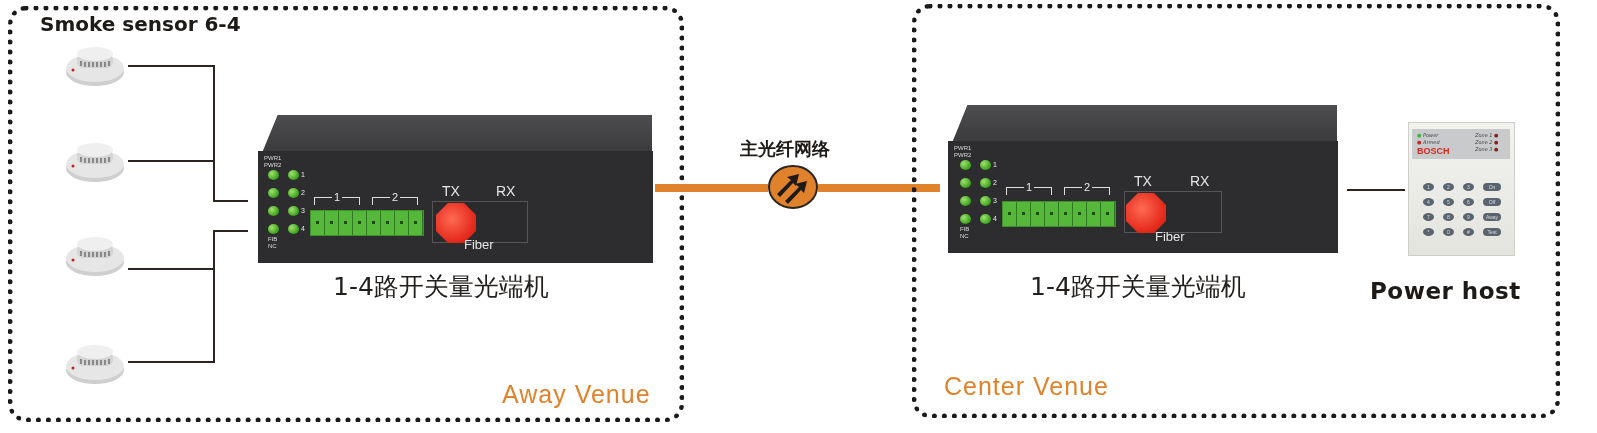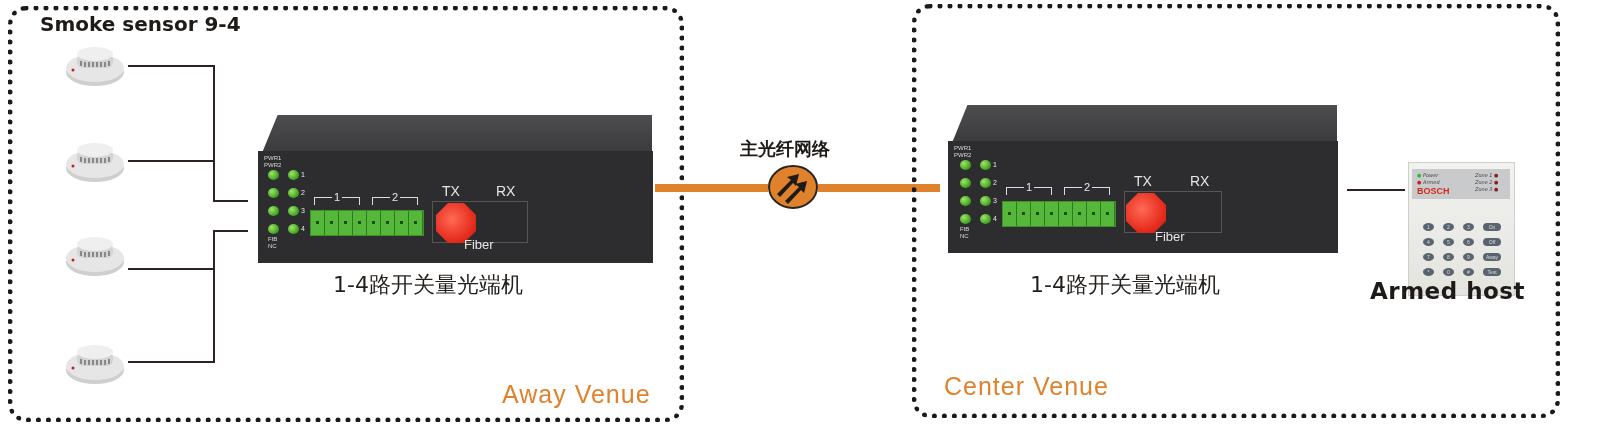--- a/index.html
+++ b/index.html
@@ -1,43 +1,43 @@
 <!DOCTYPE html>
 <html><head>
 <meta charset="utf-8">
 <style>
   html, body { margin:0; padding:0; background:#ffffff; }
   body { width:1597px; height:433px; position:relative; overflow:hidden; font-family:"DejaVu Sans", sans-serif; }
   .abs { position:absolute; }
   .venue-box { position:absolute; border:5px dotted #1a1a1a; border-radius:18px; box-sizing:border-box; }
   .title-bold { font-family:"DejaVu Sans", sans-serif; font-weight:bold; color:#1e1a17; }
   .venue-label { font-family:"Liberation Sans", sans-serif; color:#e0822c; font-size:25px; letter-spacing:1px; }
-  .device-caption { font-family:"DejaVu Sans", sans-serif; color:#231f1c; font-size:22px; }
+  .device-caption { font-family:"DejaVu Sans", sans-serif; color:#231f1c; font-size:25px; }
   .wire { position:absolute; background:#2b2420; }
   .fiber { position:absolute; background:#e0822c; height:8px; }
   .device { position:absolute; }
   .led { position:absolute; width:11px; height:10px; border-radius:50%; background:radial-gradient(circle at 35% 35%, #9fe36a, #3aa01c 70%); }
   .led-lbl { position:absolute; font-size:7px; color:#e8e8e8; font-family:"Liberation Sans", sans-serif; }
   .tiny { position:absolute; font-size:6px; color:#dcdcdc; font-family:"Liberation Sans", sans-serif; line-height:7px; }
   .terminal { position:absolute; height:24px; background:#55b83a; border:1px solid #3f8f2a; display:flex; }
   .terminal span { flex:1; border-right:1px solid #2f7a20; position:relative; }
   .terminal span::after { content:""; position:absolute; left:40%; top:40%; width:3px; height:3px; background:#1d4d12; }
   .fiber-port { position:absolute; background:#2b2b2d; border:1px solid #555; }
   .fc-conn { position:absolute; width:40px; height:40px; background:radial-gradient(circle at 40% 40%, #ff6a55, #e52b1c 65%, #b81d12); clip-path:polygon(30% 0,70% 0,100% 30%,100% 70%,70% 100%,30% 100%,0 70%,0 30%); }
   .port-lbl { position:absolute; color:#e6e6e6; font-family:"Liberation Sans", sans-serif; font-size:14px; }
   .sensor { position:absolute; width:62px; height:46px; }
-  .keypad { position:absolute; background:linear-gradient(#f2f2ef,#e4e4df); border:1px solid #cfcfca;margin-top:40px; }
+  .keypad { position:absolute; background:linear-gradient(#f2f2ef,#e4e4df); border:1px solid #cfcfca; }
   .key { position:absolute; width:11px; height:8px; border-radius:50%; background:#5a646e; color:#d8dde2; font-size:5px; text-align:center; line-height:8px; font-family:"Liberation Sans", sans-serif; }
   .key.wide { width:18px; border-radius:5px; }
 </style>
 </head>
 <body>
 
 <div class="venue-box" style="left:8px; top:6px; width:676px; height:416px;"></div>
-<div class="abs title-bold" style="left:40px; top:12px; font-size:20px;">Smoke sensor 9-4</div>
+<div class="abs title-bold" style="left:40px; top:12px; font-size:20px;">Smoke sensor 6-4</div>
 <div class="abs venue-label" style="left:502px; top:380px;">Away Venue</div>
 
 <svg class="sensor" style="left:64px; top:42px;" viewBox="0 0 62 46">
   <ellipse cx="31" cy="30" rx="29" ry="14" fill="#cfcfcf"></ellipse>
   <ellipse cx="31" cy="26" rx="29" ry="14" fill="#e6e6e6"></ellipse>
   <rect x="13" y="12" width="36" height="14" rx="6" fill="#d4d4d4"></rect>
   <ellipse cx="31" cy="12" rx="18" ry="7" fill="#efefef"></ellipse>
   <g stroke="#555" stroke-width="1.2">
       <line x1="17" y1="19" x2="17" y2="24"></line>
       <line x1="21" y1="20" x2="21" y2="25"></line>
@@ -220,13 +220,13 @@
   <div class="key wide" style="left:74px; top:75px;">Off</div>
   <div class="key" style="left:14px; top:90px;">7</div>
   <div class="key" style="left:34px; top:90px;">8</div>
   <div class="key" style="left:54px; top:90px;">9</div>
   <div class="key wide" style="left:74px; top:90px;">Away</div>
   <div class="key" style="left:14px; top:105px;">*</div>
   <div class="key" style="left:34px; top:105px;">0</div>
   <div class="key" style="left:54px; top:105px;">#</div>
   <div class="key wide" style="left:74px; top:105px;">Test</div>
 </div>
-<div class="abs title-bold" style="left:1370px; top:278px; font-size:23px; letter-spacing:0.5px;">Armed host</div>
+<div class="abs title-bold" style="left:1370px; top:278px; font-size:23px; letter-spacing:0.5px;">Power host</div>
 
 </body></html>

